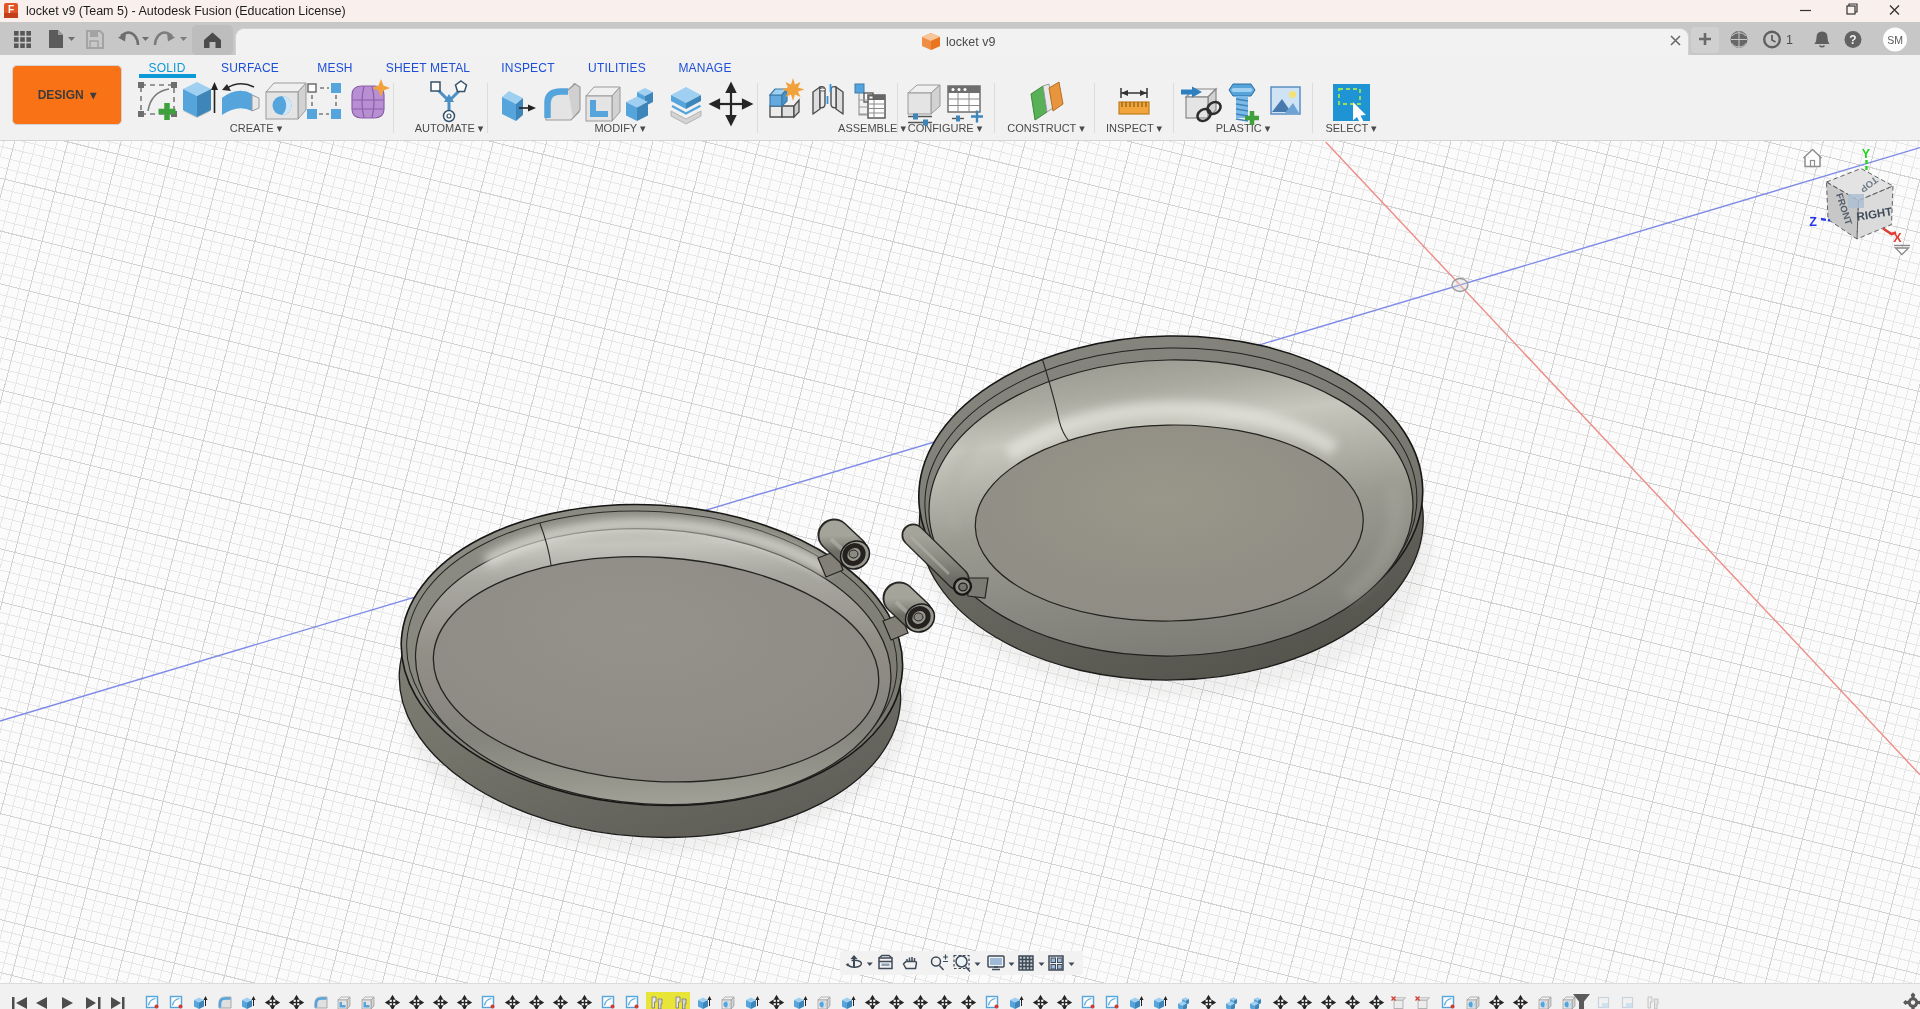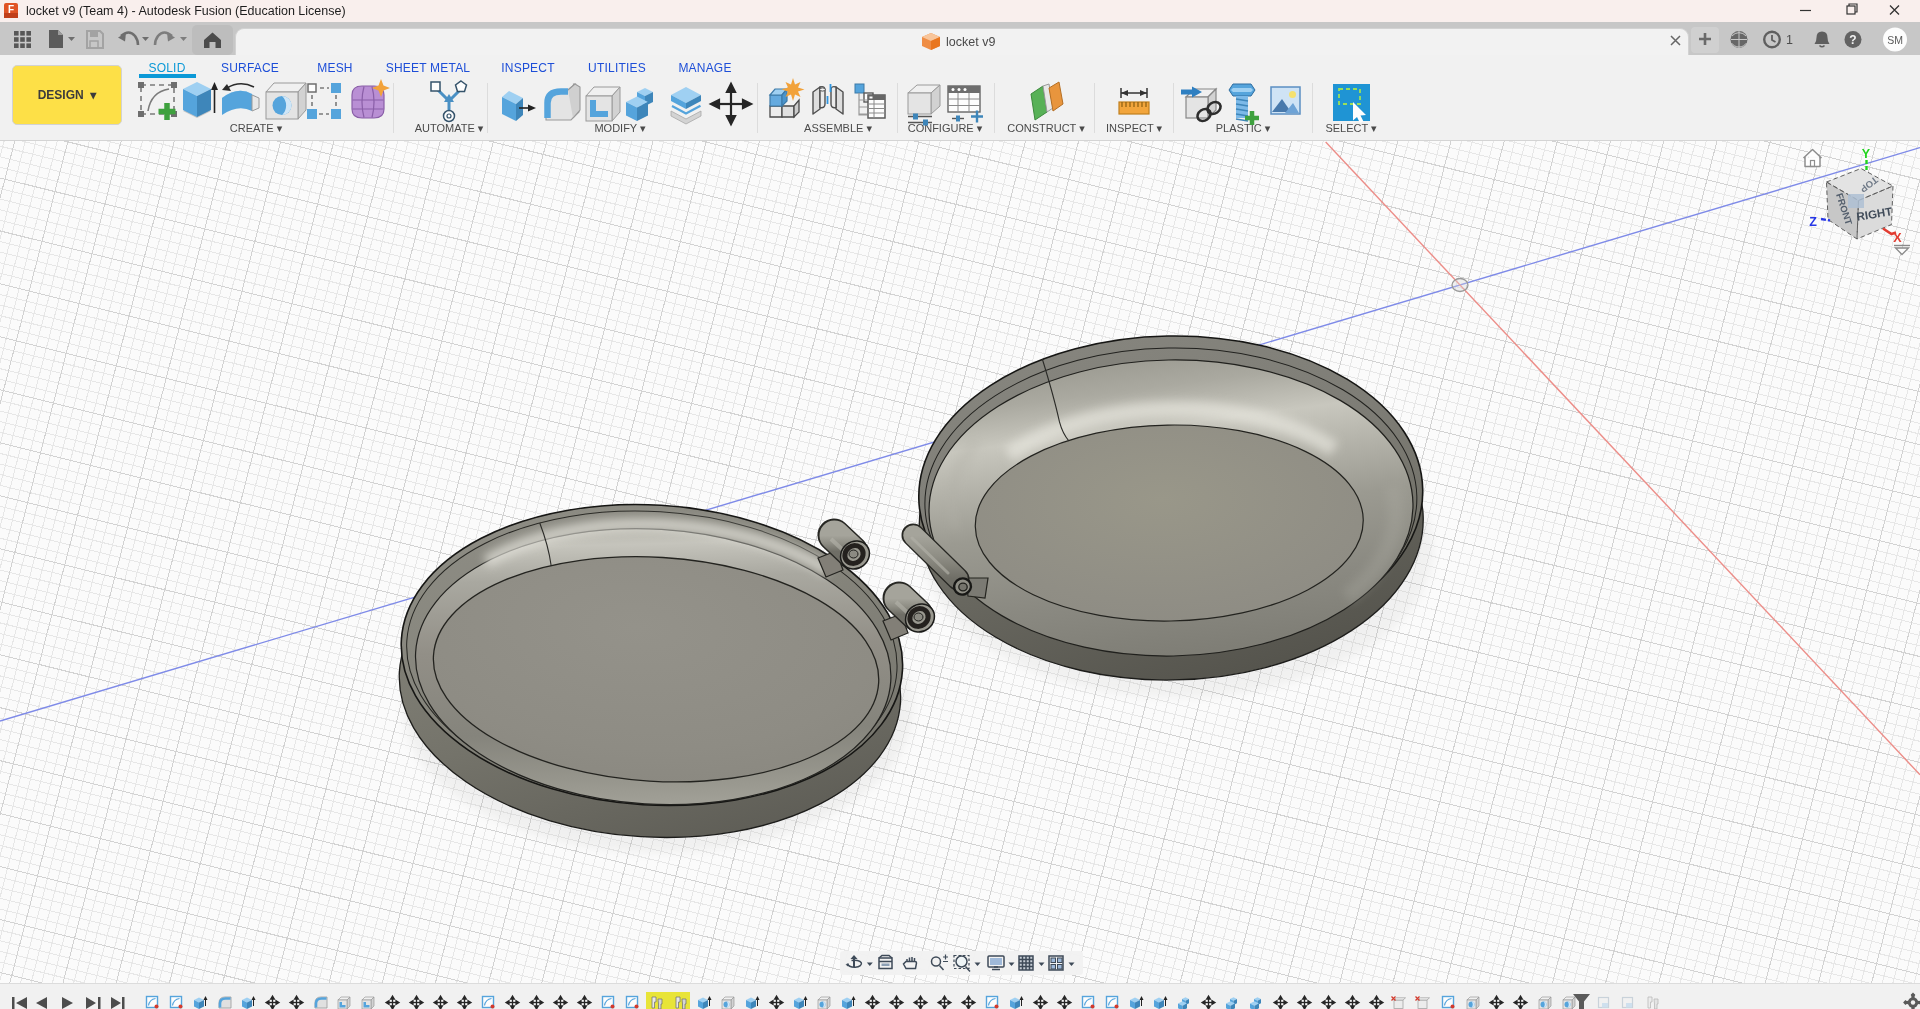--- a/index.html
+++ b/index.html
@@ -14,21 +14,21 @@
   
   #tabbar { position:absolute; left:0; top:22px; width:1920px; height:33px; background:#c7c7c7; }
   #doctab { position:absolute; left:235px; top:6px; width:1454px; height:27px; background:#f2f2f2; border:1px solid #d2d2d2; border-bottom:none; border-radius:9px 9px 0 0; }
 
   
   #ribbon { position:absolute; left:0; top:55px; width:1920px; height:86px; background:#f1f1f1; border-bottom:1px solid #d4d4d4; }
   .rtab { position:absolute; top:6px; font-size:12px; color:#1d4ed8; transform:translateX(-50%); letter-spacing:.2px; }
   .rtab.active { color:#0b99d7; font-weight:normal; }
   .glabel { position:absolute; top:67px; font-size:11px; color:#4a4a4a; transform:translateX(-50%); white-space:nowrap; }
   .gsep { position:absolute; top:28px; width:1px; height:50px; background:#dcdcdc; }
-  #designbox { position:absolute; left:12px; top:10px; width:110px; height:60px; background:#fde047; border:1px solid #d2d2d2; border-radius:5px; text-align:center; line-height:58px; font-size:12px; font-weight:bold; color:#3c3c3c; }
+  #designbox { position:absolute; left:12px; top:10px; width:110px; height:60px; background:#f97316; border:1px solid #d2d2d2; border-radius:5px; text-align:center; line-height:58px; font-size:12px; font-weight:bold; color:#3c3c3c; }
 
   
   #viewport { position:absolute; left:0; top:141px; width:1920px; height:842px; background:#fbfbfb; overflow:hidden; }
   #gridA { position:absolute; left:-200px; top:-200px; width:2400px; height:1300px;
     background-image:
       repeating-linear-gradient(104.5deg, #d2d2d2 0 1px, transparent 1px 51.5px),
       repeating-linear-gradient(14deg, #d2d2d2 0 1px, transparent 1px 51.4px),
       repeating-linear-gradient(104.5deg, #e7e7e7 0 1px, transparent 1px 10.3px),
       repeating-linear-gradient(14deg, #e7e7e7 0 1px, transparent 1px 10.28px);
   }
@@ -39,21 +39,21 @@
 </head>
 <body>
 <div id="app">
 
   <div id="titlebar">
     <svg class="abs" style="left:4px;top:3px" width="15" height="16" viewBox="0 0 15 16">
       <rect x="0" y="0" width="14" height="15" rx="2" fill="#e05425"></rect>
       <rect x="0" y="10" width="14" height="5" fill="#c03f1a"></rect>
       <text x="7" y="10" font-size="10" font-weight="bold" fill="#fff" text-anchor="middle">F</text>
     </svg>
-    <div class="ttext">locket v9 (Team 4) - Autodesk Fusion (Education License)</div>
+    <div class="ttext">locket v9 (Team 5) - Autodesk Fusion (Education License)</div>
     <svg class="abs" style="left:1795px;top:0" width="125" height="22" viewBox="0 0 125 22">
       <line x1="5" y1="10.5" x2="16" y2="10.5" stroke="#333" stroke-width="1.2"></line>
       <rect x="52" y="6" width="8" height="8" fill="none" stroke="#333" stroke-width="1.2"></rect>
       <path d="M54 6 v-2 h8 v8 h-2" fill="none" stroke="#333" stroke-width="1.2"></path>
       <path d="M95 5.5 l9 9 M104 5.5 l-9 9" stroke="#333" stroke-width="1.3"></path>
     </svg>
   </div>
 
   <div id="tabbar">
     <div id="doctab"></div>
@@ -130,21 +130,21 @@
     <div class="rtab" style="left:250px">SURFACE</div>
     <div class="rtab" style="left:335px">MESH</div>
     <div class="rtab" style="left:428px">SHEET METAL</div>
     <div class="rtab" style="left:528px">INSPECT</div>
     <div class="rtab" style="left:617px">UTILITIES</div>
     <div class="rtab" style="left:705px">MANAGE</div>
 
     <div class="glabel" style="left:256px">CREATE ▾</div>
     <div class="glabel" style="left:449px">AUTOMATE ▾</div>
     <div class="glabel" style="left:620px">MODIFY ▾</div>
-    <div class="glabel" style="left:838px">ASSEMBLE ▾</div>
+    <div class="glabel" style="left:872px">ASSEMBLE ▾</div>
     <div class="glabel" style="left:945px">CONFIGURE ▾</div>
     <div class="glabel" style="left:1046px">CONSTRUCT ▾</div>
     <div class="glabel" style="left:1134px">INSPECT ▾</div>
     <div class="glabel" style="left:1243px">PLASTIC ▾</div>
     <div class="glabel" style="left:1351px">SELECT ▾</div>
 
     <svg class="abs" style="left:0;top:0" width="1920" height="86" viewBox="0 55 1920 86">
 
       <g>
         <rect x="141" y="85" width="33" height="29" fill="none" stroke="#7b7b7b" stroke-width="1.6" stroke-dasharray="5,4"></rect>

